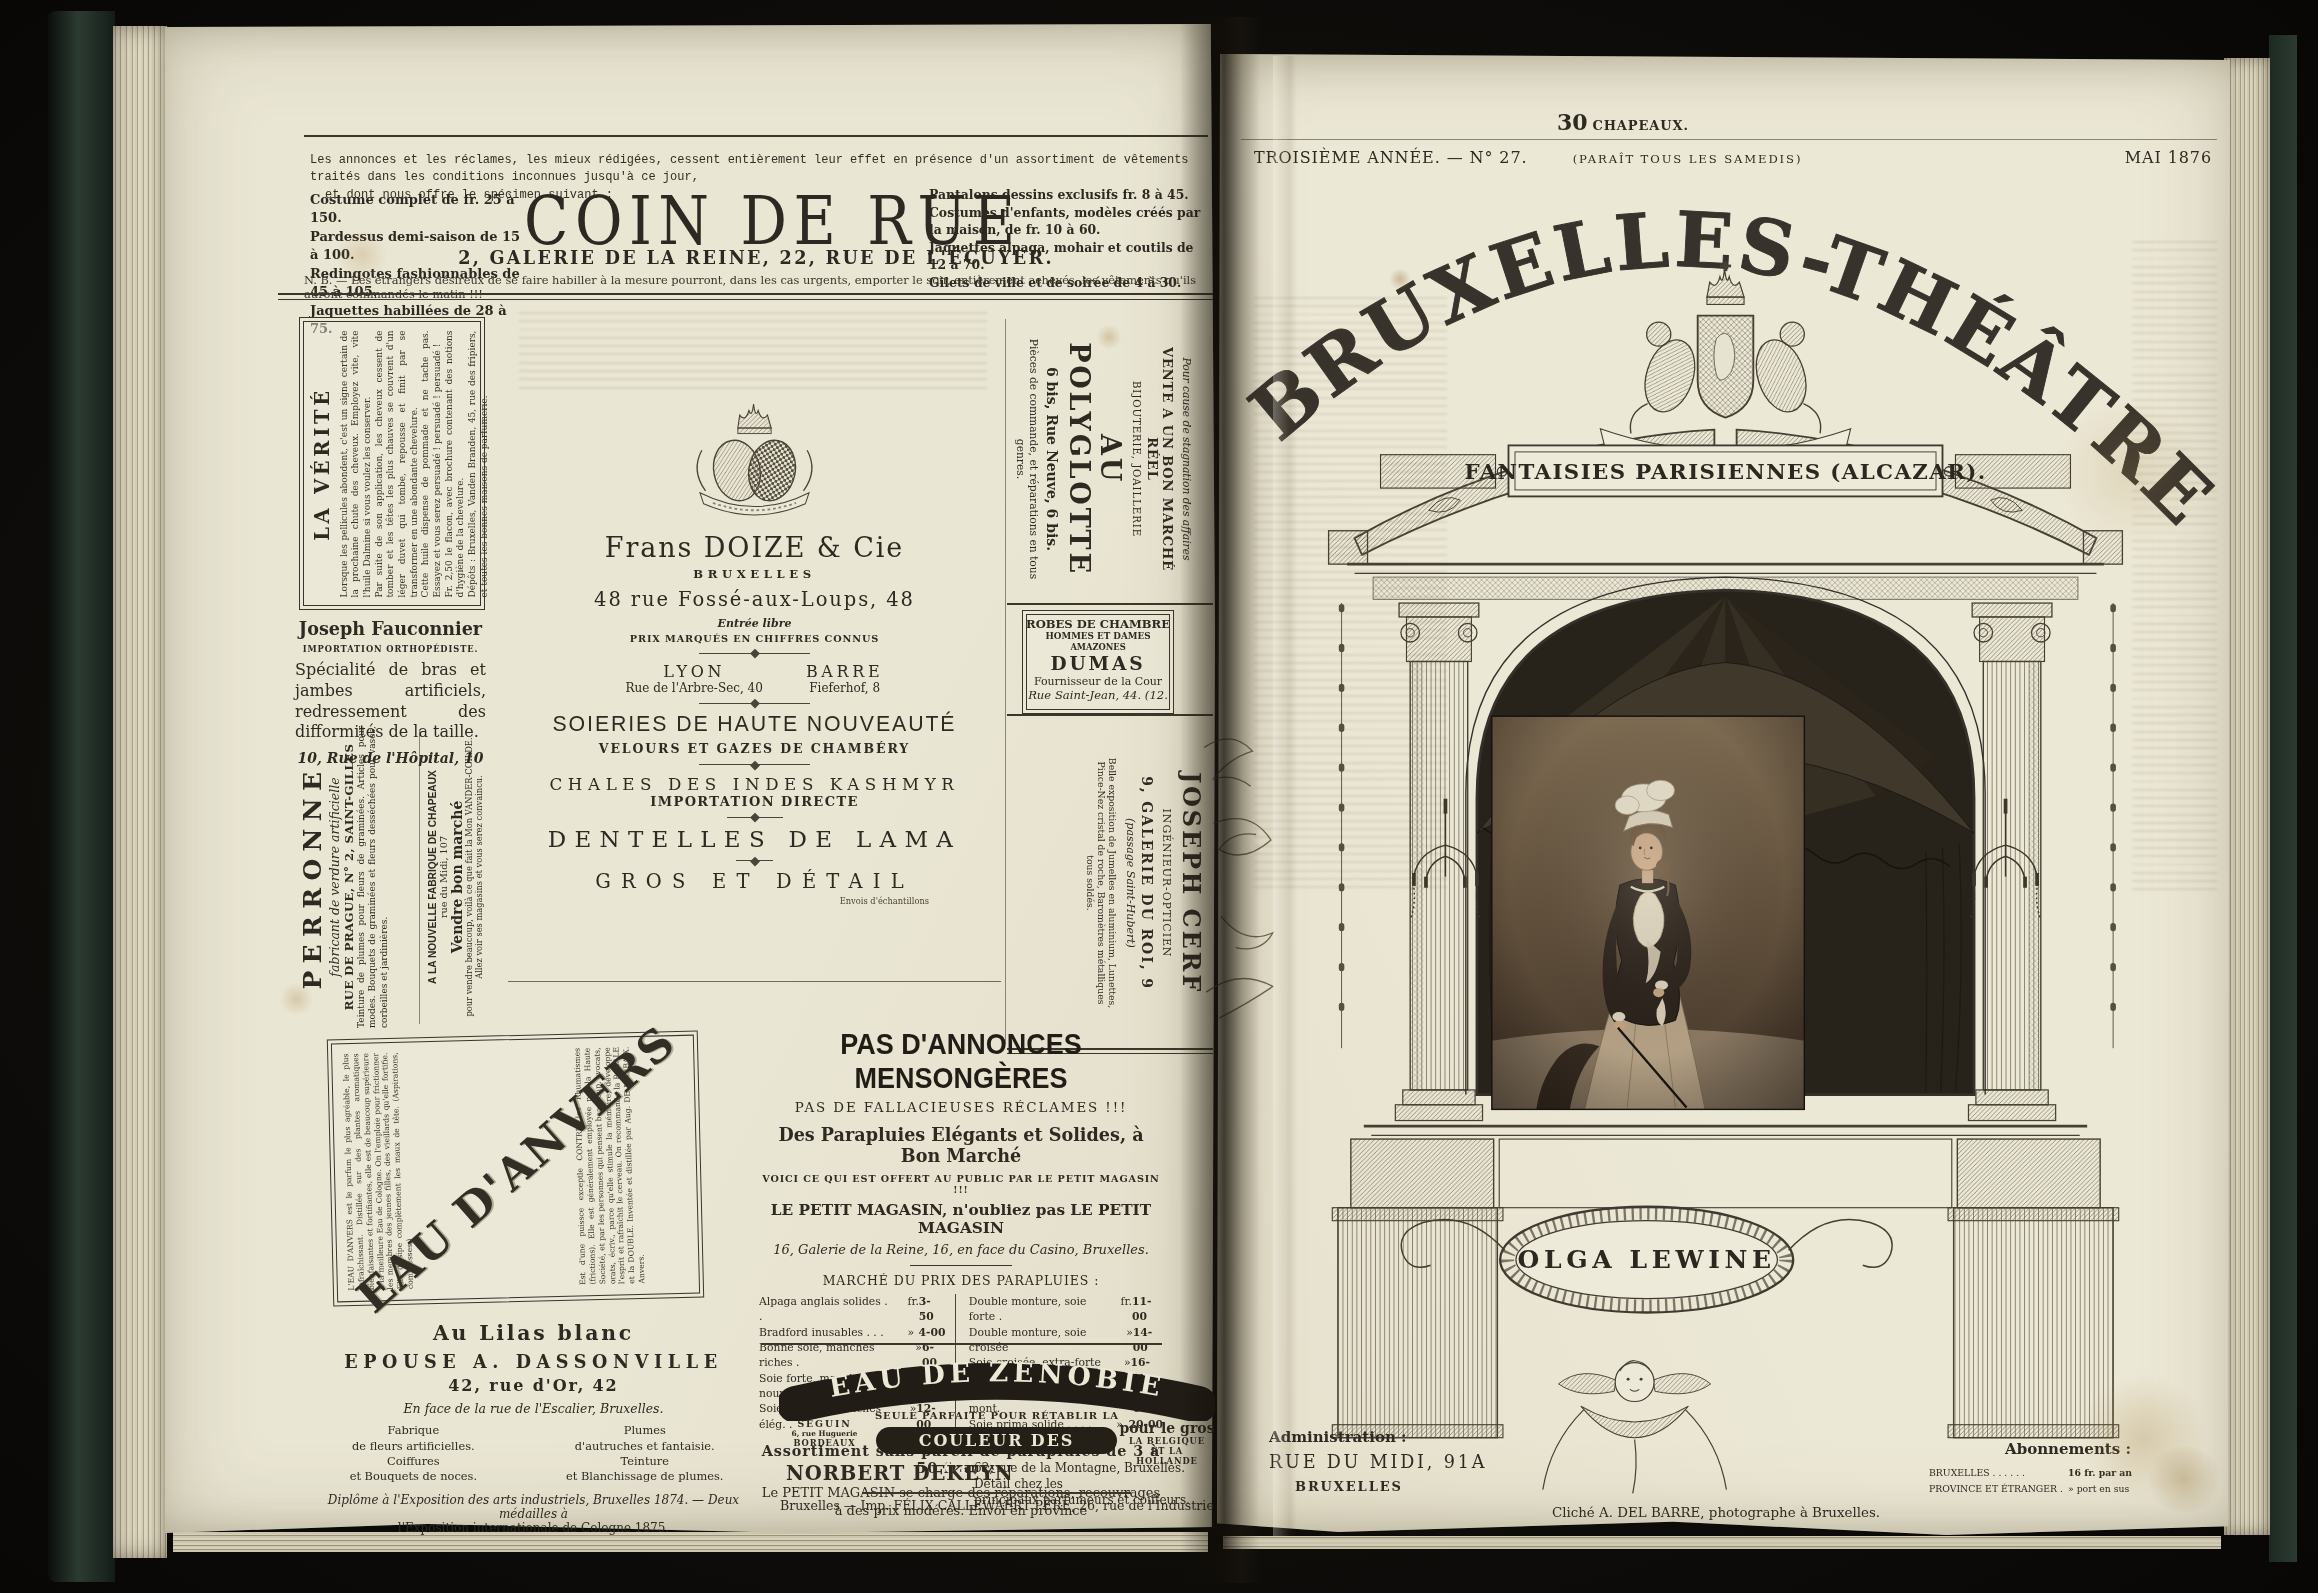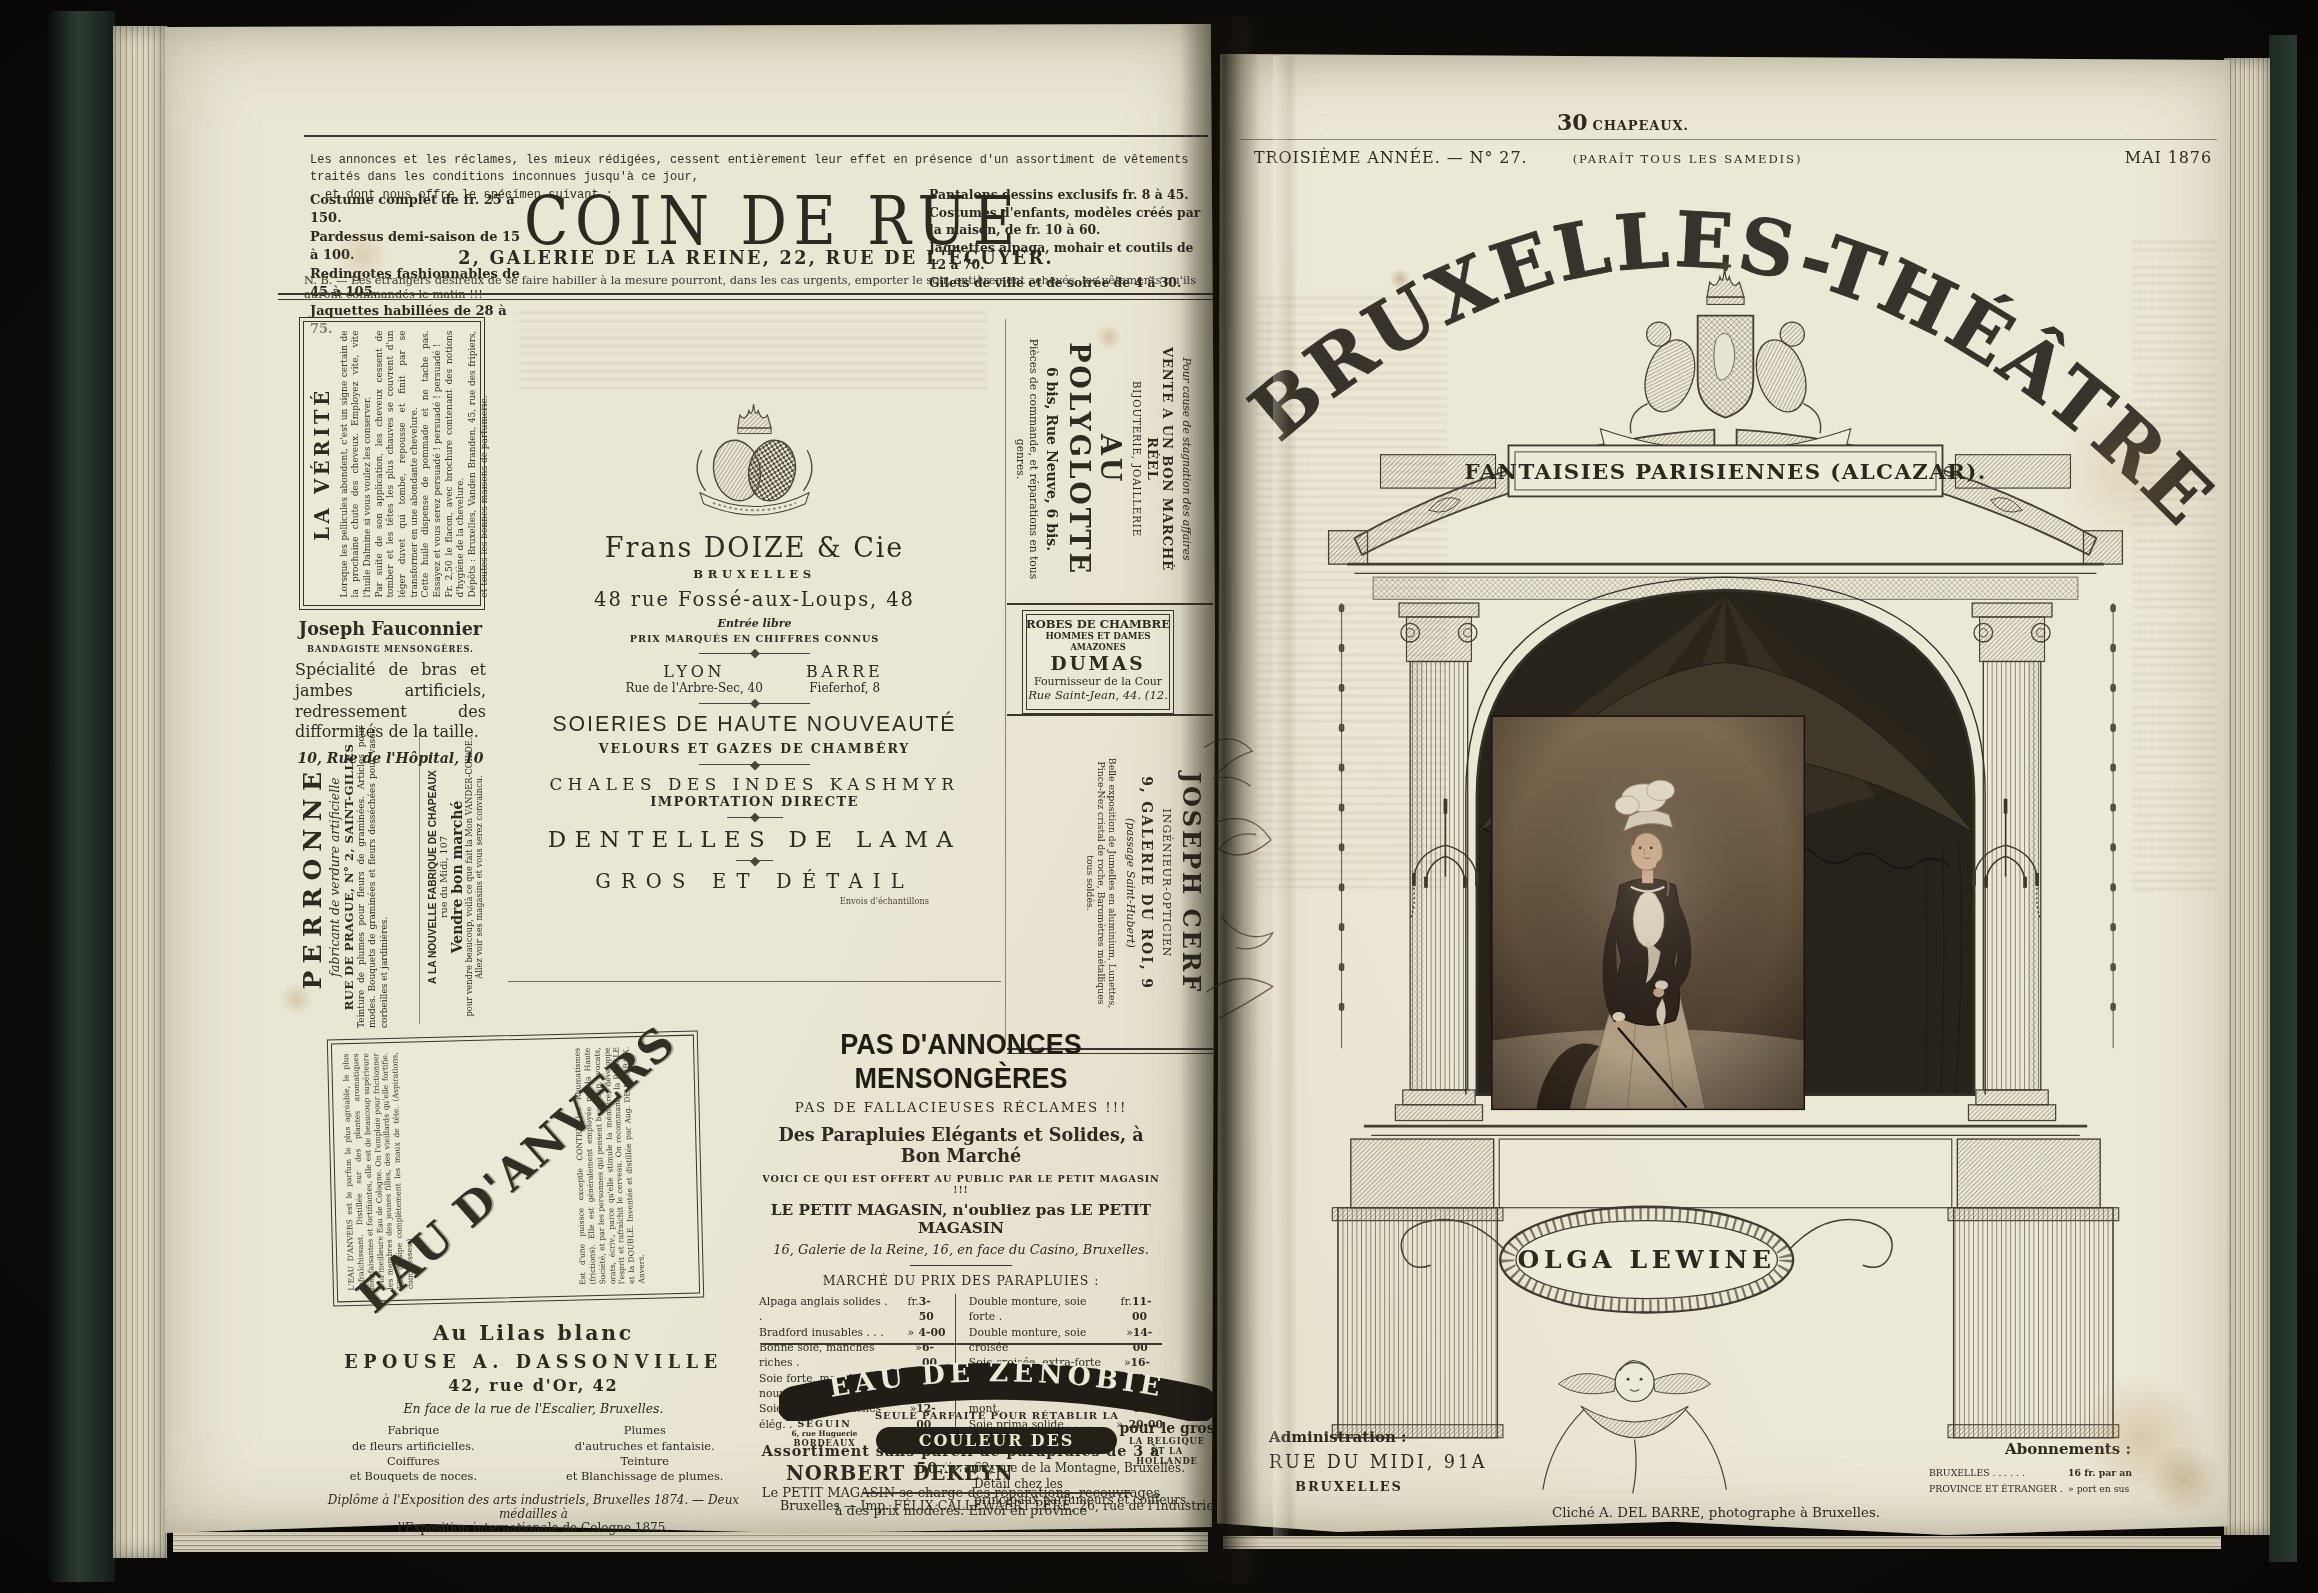--- a/index.html
+++ b/index.html
@@ -115,21 +115,21 @@
       <div class="vbody">Lorsque les pellicules abondent, c'est un signe certain de la prochaine chute des cheveux. Employez vite, vite l'huile Dalmine si vous voulez les conserver.</div>
       <div class="vbody">Par suite de son application, les cheveux cessent de tomber et les têtes les plus chauves se couvrent d'un léger duvet qui tombe, repousse et finit par se transformer en une abondante chevelure.</div>
       <div class="vbody">Cette huile dispense de pommade et ne tache pas. Essayez et vous serez persuadé ! persuadé ! persuadé !</div>
       <div class="vbody">Fr. 2,50 le flacon, avec brochure contenant des notions d'hygiène de la chevelure.</div>
       <div class="vbody">Dépôts : Bruxelles, Vanden Branden, 45, rue des fripiers, et toutes les bonnes maisons de parfumerie.</div>
     </div>
   </div>
 
   <div class="abs c" style="left:295px;top:618px;width:191px">
     <div class="b" style="font-size:17.6px">Joseph Fauconnier</div>
-    <div class="b" style="font-size:8.3px;letter-spacing:0.9px;margin-top:4.6px">BANDAGISTE MENSONGÈRES.</div>
+    <div class="b" style="font-size:8.3px;letter-spacing:0.9px;margin-top:4.6px">IMPORTATION ORTHOPÉDISTE.</div>
     <div style="font-size:16px;text-align:justify;margin-top:6.5px;line-height:1.3">Spécialité de bras et jambes artificiels, redressement des difformités de la taille.</div>
     <div class="b i" style="font-size:14px;margin-top:6.5px">10, Rue de l'Hôpital, 10</div>
   </div>
 
   <div class="rotbox" style="left:295px;top:724px;width:121px;height:306px">
     <div class="rin rccw c" style="width:302px;height:117px">
       <div class="b" style="font-size:25px;letter-spacing:7.4px">PERRONNE</div>
       <div class="i" style="font-size:12.5px">fabricant de verdure artificielle</div>
       <div class="b" style="font-size:11.6px;letter-spacing:0.5px">RUE DE PRAGUE, N° 2, SAINT-GILLES</div>
       <div style="font-size:9px;line-height:1.25;text-align:justify">Teinture de plumes pour fleurs de graminées. Articles pour modes. Bouquets de graminées et fleurs desséchées pour vases, corbeilles et jardinières.</div>

